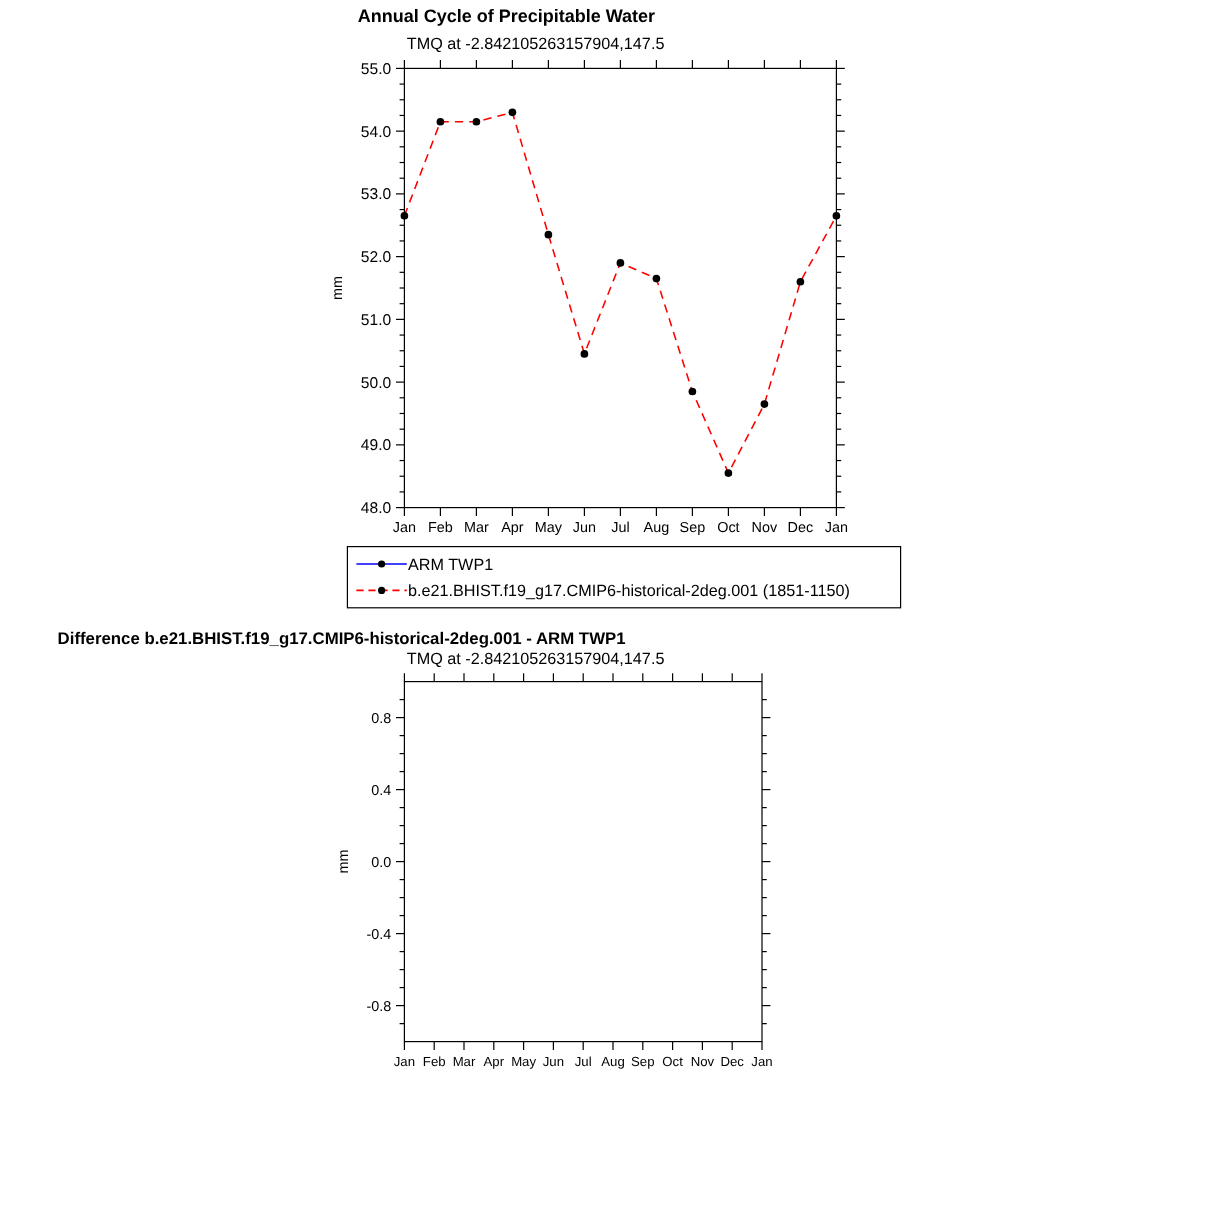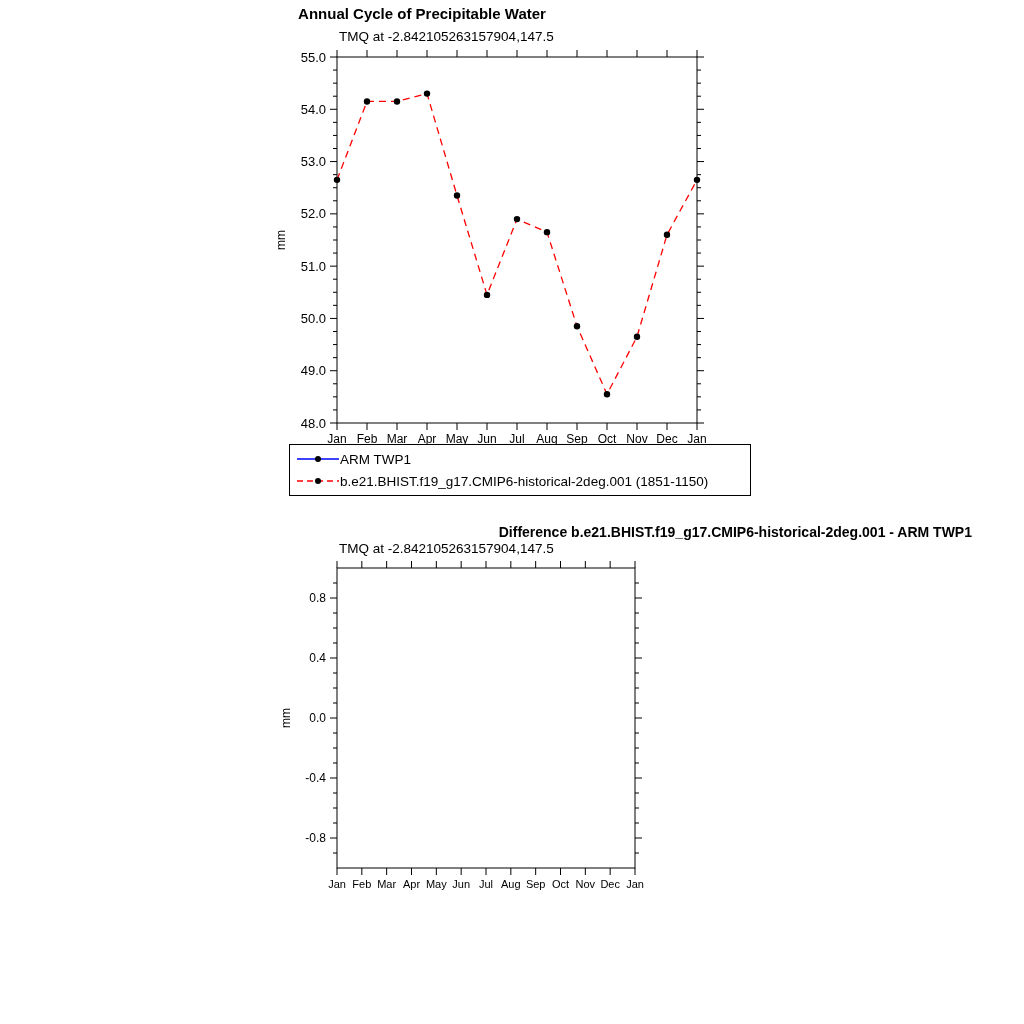--- a/index.html
+++ b/index.html
@@ -3,28 +3,28 @@
 <meta charset="utf-8">
 <style>
   html,body{margin:0;padding:0;background:#ffffff;}
   .page{position:relative;width:1024px;height:1024px;background:#ffffff;
         font-family:"Liberation Sans","DejaVu Sans",sans-serif;color:#000;overflow:hidden;}
   #plot-layer{position:absolute;left:0;top:0;width:1024px;height:1024px;}
   #plot-layer text{fill:#000;font-family:"Liberation Sans","DejaVu Sans",sans-serif;}
   .title1{position:absolute;left:0;top:5px;width:844px;text-align:center;
           font-size:15px;font-weight:bold;}
   .subtitle1{position:absolute;left:339px;top:29px;font-size:13.5px;}
-  .legend{position:absolute;left:289px;top:444px;width:448px;border:1px solid #000;
+  .legend{position:absolute;left:289px;top:455px;width:448px;border:1px solid #000;
           padding:3px 6px;background:#fff;}
   .lrow{display:flex;align-items:center;height:22px;}
   .sample{width:44px;height:16px;flex:0 0 44px;}
   .sample line{stroke-width:1.4;}
   .ltext{font-size:13.5px;white-space:nowrap;}
-  .title2{position:absolute;left:0;top:524px;width:972px;text-align:right;
-          font-size:14px;font-weight:bold;}
+  .title2{position:absolute;left:0;top:524px;width:972px;text-align:left;
+          font-size:14px;font-weight:bold;padding-left:48px;}
   .subtitle2{position:absolute;left:339px;top:541px;font-size:13.5px;}
 </style>
 </head>
 <body>
 
 <div class="page">
 
   <svg id="plot-layer" width="1024" height="1024" viewBox="0 0 1024 1024">
       <rect x="337" y="57" width="360" height="366" fill="none" stroke="#000" stroke-width="1"></rect>
       <line x1="330" y1="423" x2="337" y2="423" stroke="#000"></line>

